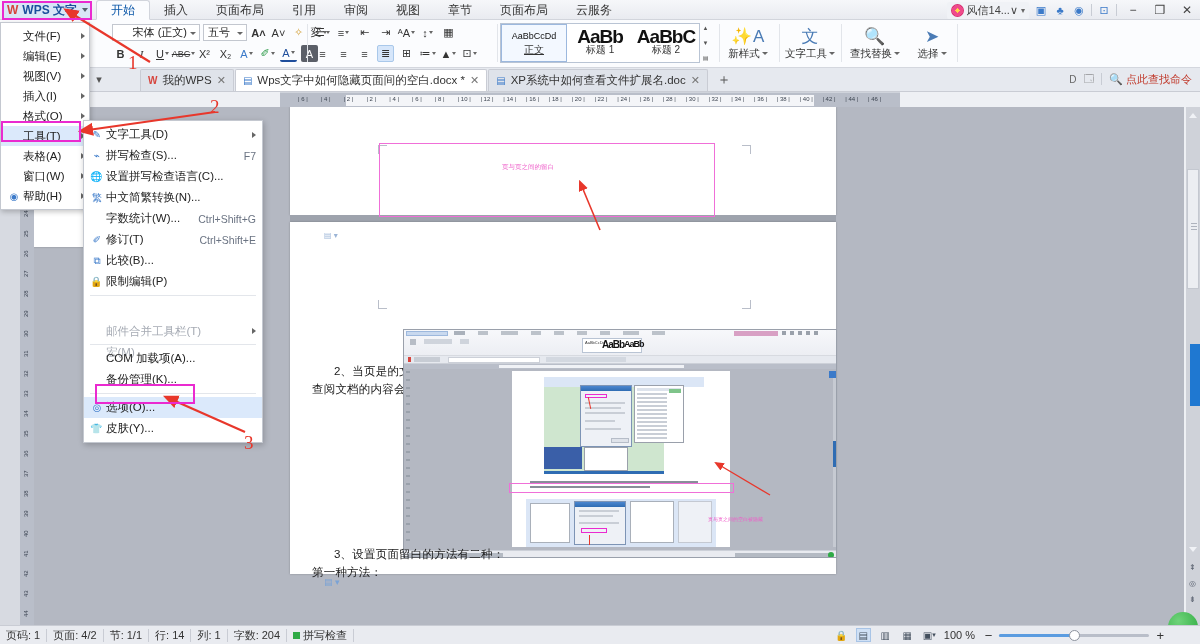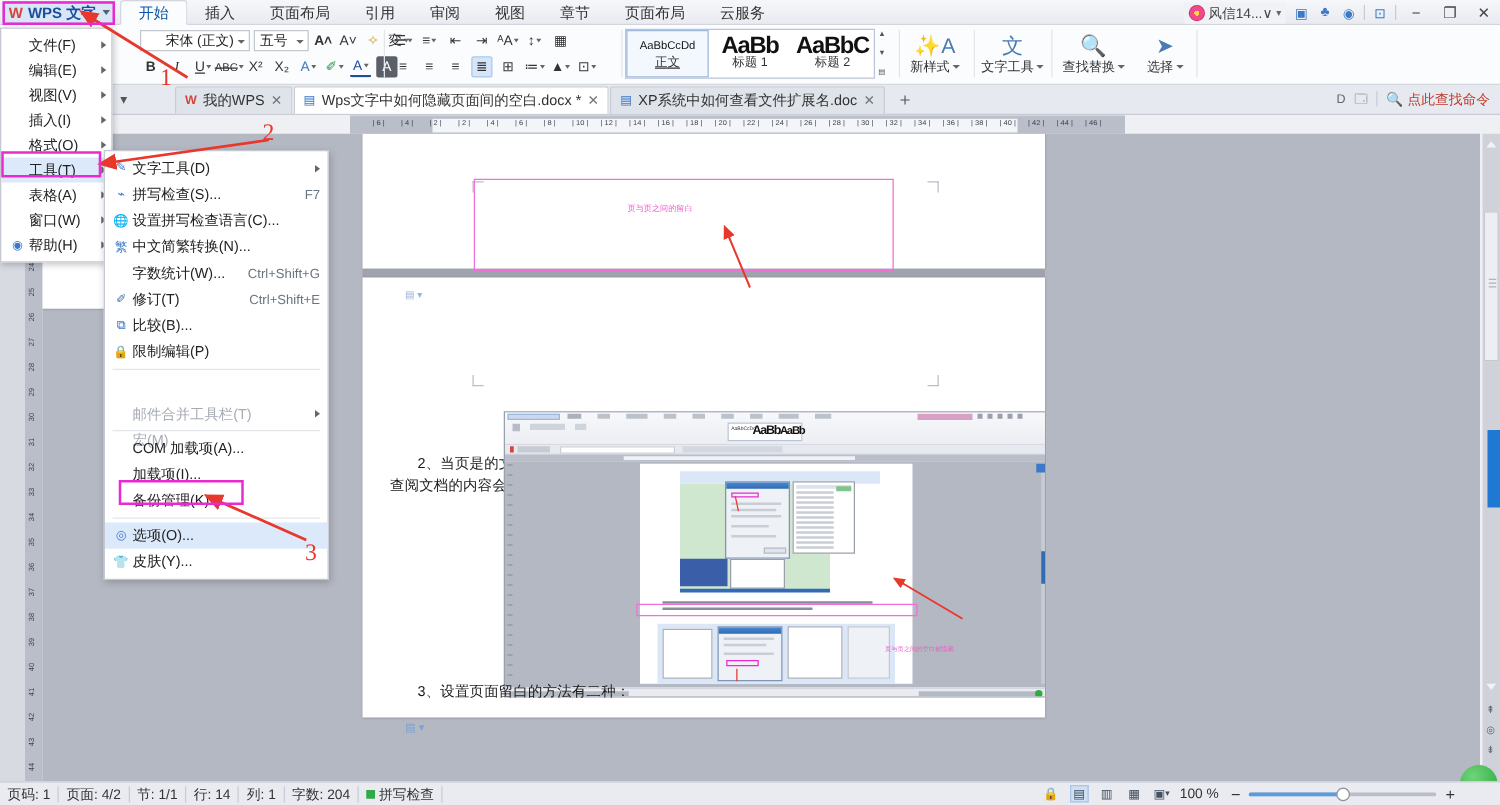--- a/index.html
+++ b/index.html
@@ -543,20 +543,21 @@
       </div>
       <div class="sbar shot-status" style="top:220px;">
         <div style="position:absolute;left:3px;top:2px;width:96px;height:4px;background:#b4bac3;"></div>
         <div style="position:absolute;right:3px;top:2px;width:98px;height:4px;background:#b4bac3;"></div>
         <div style="position:absolute;right:2px;top:1px;width:6px;height:6px;background:#2faa46;border-radius:50%;"></div>
       </div>
     </div>
 
     <div class="doctext" style="left:278px; top:438px; width:500px;">
       <div style="text-indent:22px;">3、设置页面留白的方法有二种：</div>
+      <div>第一种方法：</div>
     </div>
     <div style="position:absolute;left:290px;top:470px;font-size:9px;color:#7ba3d6;">▤ ▾</div>
   </div>
 
   <div class="vscroll">
     <div class="sarrow" style="top:6px;border-left:4px solid transparent;border-right:4px solid transparent;border-bottom:5px solid #f0f2f6;"></div>
     <div class="vthumb">
         <div class="grip"></div>
       </div>
     <div class="sarrow" style="top:440px;border-left:4px solid transparent;border-right:4px solid transparent;border-top:5px solid #f0f2f6;"></div>
@@ -686,24 +687,20 @@
       </div>
       <div class="mi dis">
         <span class="gi"></span>
         <span class="tx">宏(M)</span>
         <span class="arr"></span>
       </div>
       <div class="msep"></div>
       <div class="mi">
         <span class="gi"></span>
         <span class="tx">COM 加载项(A)...</span>
-      </div>
-      <div class="mi">
-        <span class="gi"></span>
-        <span class="tx">加载项(I)...</span>
       </div>
       <div class="mi">
         <span class="gi"></span>
         <span class="tx">备份管理(K)...</span>
       </div>
       <div class="msep"></div>
       <div class="mi hl">
         <span class="gi">◎</span>
         <span class="tx">选项(O)...</span>
       </div>

